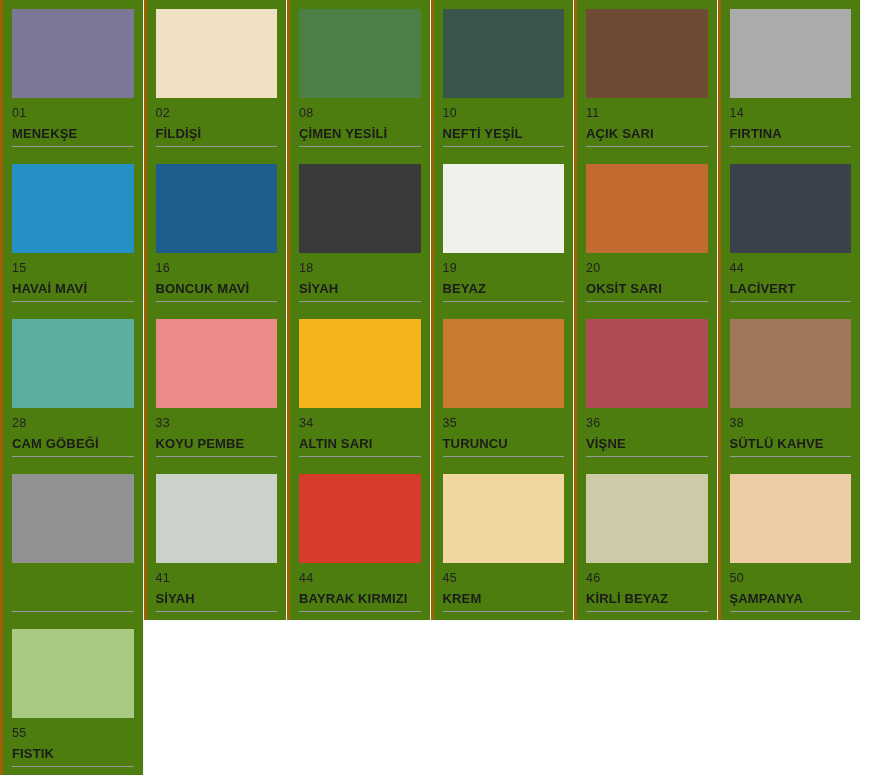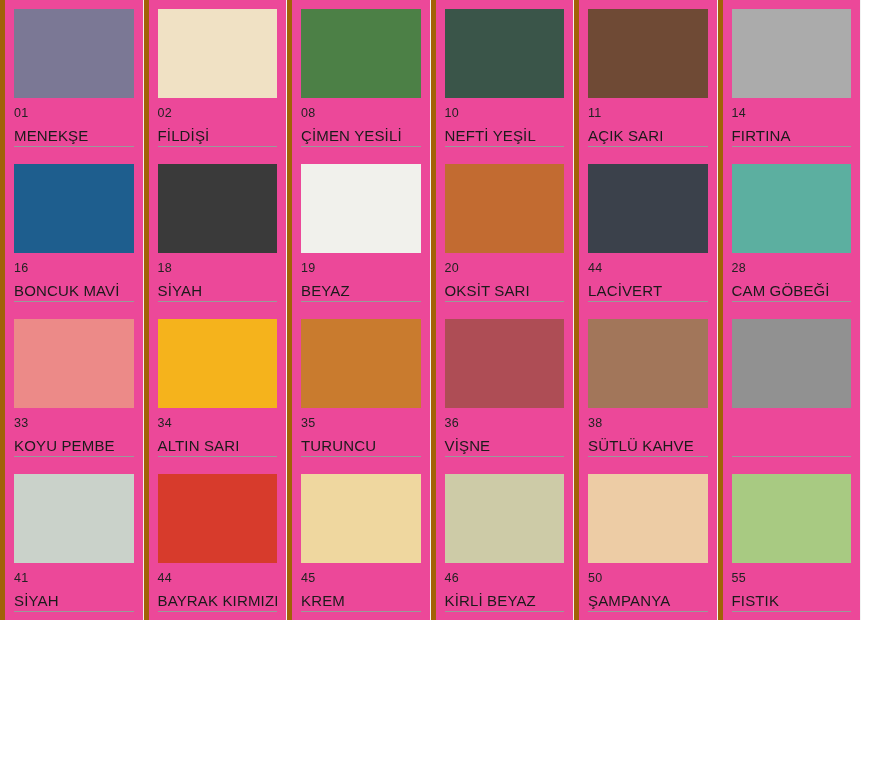--- a/index.html
+++ b/index.html
@@ -23,24 +23,24 @@
     grid-auto-rows: 155px;
     column-gap: 0px;
     row-gap: 0px;
     width: 880px;
     padding: 0;
     margin: 0;
   }
 
   .color-card {
     position: relative;
-    background: #ec4899;
+    background: #4d7c0f;
     padding: 9px 9px 0 9px;
     border-right: 1px solid #f2f2f2;
-    border-left: 5px solid #a16207;
+    border-left: 3px solid #a16207;
     display: flex;
     flex-direction: column;
     cursor: pointer;
   }
 
   .color-card::after {
     content: "";
     position: absolute;
     left: 9px;
     right: 9px;
@@ -70,26 +70,27 @@
 
   .color-code {
     font-size: 12.5px;
     letter-spacing: 0.2px;
     color: #222222;
     display: block;
     white-space: nowrap;
   }
 
   .color-name {
-    font-size: 15px;
+    font-size: 13px;
     letter-spacing: 0.15px;
     color: #1b1b1b;
     display: block;
     white-space: nowrap;
     margin-top: 2px;
+    font-weight: bold;
   }
 </style>
 </head>
 <body>
 
 <div id="palette-grid">
     <div class="color-card">
       <div class="swatch" style="background-color: rgb(123, 120, 149);"></div>
       <div class="card-meta">
         <span class="color-code">01</span>
@@ -125,20 +126,27 @@
       </div>
     </div>
     <div class="color-card">
       <div class="swatch" style="background-color: rgb(171, 171, 171);"></div>
       <div class="card-meta">
         <span class="color-code">14</span>
         <span class="color-name">FIRTINA</span>
       </div>
     </div>
     <div class="color-card">
+      <div class="swatch" style="background-color: rgb(36, 144, 195);"></div>
+      <div class="card-meta">
+        <span class="color-code">15</span>
+        <span class="color-name">HAVAİ MAVİ</span>
+      </div>
+    </div>
+    <div class="color-card">
       <div class="swatch" style="background-color: rgb(30, 94, 142);"></div>
       <div class="card-meta">
         <span class="color-code">16</span>
         <span class="color-name">BONCUK MAVİ</span>
       </div>
     </div>
     <div class="color-card">
       <div class="swatch" style="background-color: rgb(58, 58, 58);"></div>
       <div class="card-meta">
         <span class="color-code">18</span>

